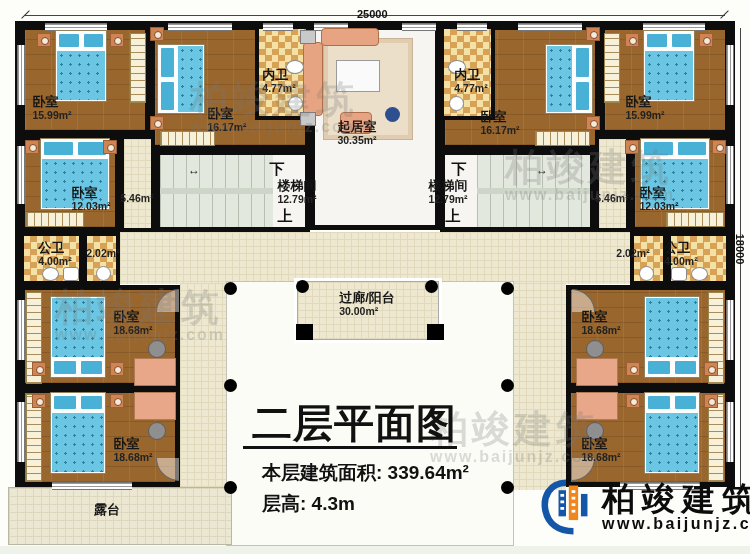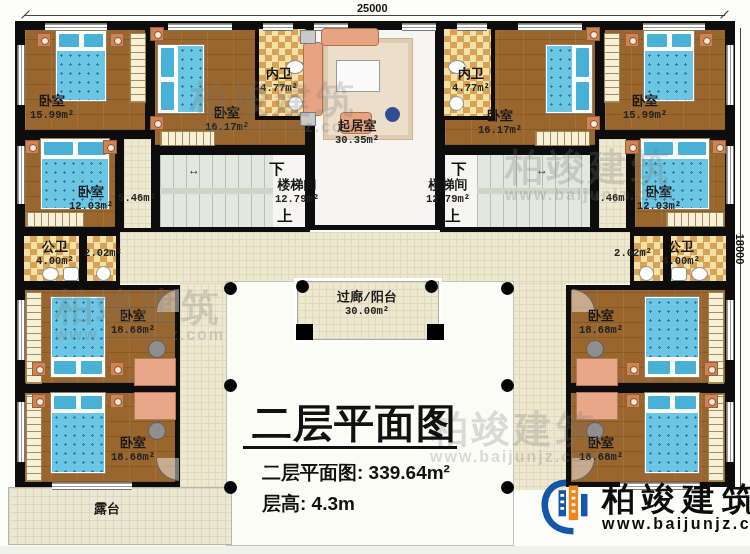--- a/index.html
+++ b/index.html
@@ -24,21 +24,21 @@
         background-image:repeating-linear-gradient(90deg,#b6bfb0 0 1px,transparent 1px 13px);}
   .room{border:5px solid #0d0d0d;box-sizing:border-box;}
   .room4{border:4px solid #0d0d0d;box-sizing:border-box;}
   .frame{background:#0d0d0d;}
   
   .win-h{height:8px;background:#fff;border-top:1px solid #777;border-bottom:1px solid #777;
          background-image:linear-gradient(#999 1px,transparent 1px);background-size:100% 3px;box-sizing:border-box;}
   .win-v{width:8px;background:#fff;border-left:1px solid #777;border-right:1px solid #777;
          background-image:linear-gradient(90deg,#999 1px,transparent 1px);background-size:3px 100%;box-sizing:border-box;}
   
-  .lbl{position:absolute;transform:translateX(-50%);text-align:center;line-height:1.12;white-space:nowrap;z-index:30;font-family:Liberation Mono, monospace;}
+  .lbl{position:absolute;transform:translateX(-50%);line-height:1.12;white-space:nowrap;z-index:30;}
   .r-name{font-size:13px;font-weight:bold;color:#151515;}
   .r-area{font-size:10.5px;font-weight:bold;color:#222;}
   .updown{position:absolute;transform:translateX(-50%);font-size:15px;font-weight:bold;z-index:30;}
   
   .bed{position:absolute;display:flex;background:#fdfdfd;border:1px solid #94805c;box-sizing:border-box;z-index:6;}
   .bed .pl{display:flex;gap:3px;padding:2px;}
   .bed .pillow{background:#49b1d6;border:1px solid #fff;border-radius:2px;flex:1;}
   .bed .mat{flex:1;margin:1px;background:#6ac6e2;position:relative;
         background-image:radial-gradient(#2c7fa0 1px,transparent 1.2px);background-size:9px 9px;}
   .col{flex-direction:column;} .colr{flex-direction:column-reverse;} .row{flex-direction:row;} .rowr{flex-direction:row-reverse;}
@@ -84,21 +84,21 @@
   .logo .u{font-size:16px;font-weight:bold;color:#0c0c0c;letter-spacing:2.5px;}
 </style>
 </head>
 <body>
 
 <div id="canvas">
 
   <div class="dimline-h" style="left:25px;top:15px;width:700px;"></div>
   <div class="tick" style="left:20px;top:14px;transform:rotate(-45deg);"></div>
   <div class="tick" style="left:719px;top:14px;transform:rotate(-45deg);"></div>
-  <div class="dimtext" style="left:357px;top:2px;">25000</div>
+  <div class="dimtext" style="left:357px;top:8px;">25000</div>
   <div class="dimline-v" style="left:740px;top:28px;height:460px;"></div>
   <div class="dimtext" style="left:712px;top:243px;width:56px;text-align:center;transform:rotate(90deg);">18000</div>
 
   <div class="abs grid" style="left:120px;top:232px;width:510px;height:52px;"></div>
   <div class="abs grid" style="left:180px;top:283px;width:48px;height:262px;"></div>
   <div class="abs grid" style="left:512px;top:283px;width:54px;height:207px;"></div>
   <div class="abs" style="left:226px;top:281px;width:286px;height:263px;background:#fcfcf7;border:1px solid #c2c2b6;"></div>
   <div class="abs terr" style="left:8px;top:487px;width:222px;height:56px;"></div>
   <div class="abs grid" style="left:297px;top:281px;width:140px;height:57px;border:1px solid #aaa;box-shadow:0 0 0 3px #fff;"></div>
 
@@ -427,21 +427,21 @@
     <div>
       <div class="t1">柏竣建筑</div>
       <div class="t2">www.baijunjz.com</div>
     </div>
   </div>
 
   <div class="titlerow" style="left:243px;top:403px;">
     <span class="big-title">二层平面图</span>
   </div>
   <div class="subline" style="left:262px;top:460px;">
-    <span>二层平面图:</span>
+    <span>本层建筑面积:</span>
     <span>339.64m²</span>
   </div>
   <div class="subline" style="left:262px;top:491px;">
     <span>层高:</span>
     <span>4.3m</span>
   </div>
 
   <div class="logo" style="left:538px;top:477px;">
     <svg width="56" height="60" viewBox="0 0 60 64">
       <path d="M30 6 C12 6 5 22 8 36 C11 50 22 58 38 58" fill="none" stroke="#1456a8" stroke-width="7"></path>

